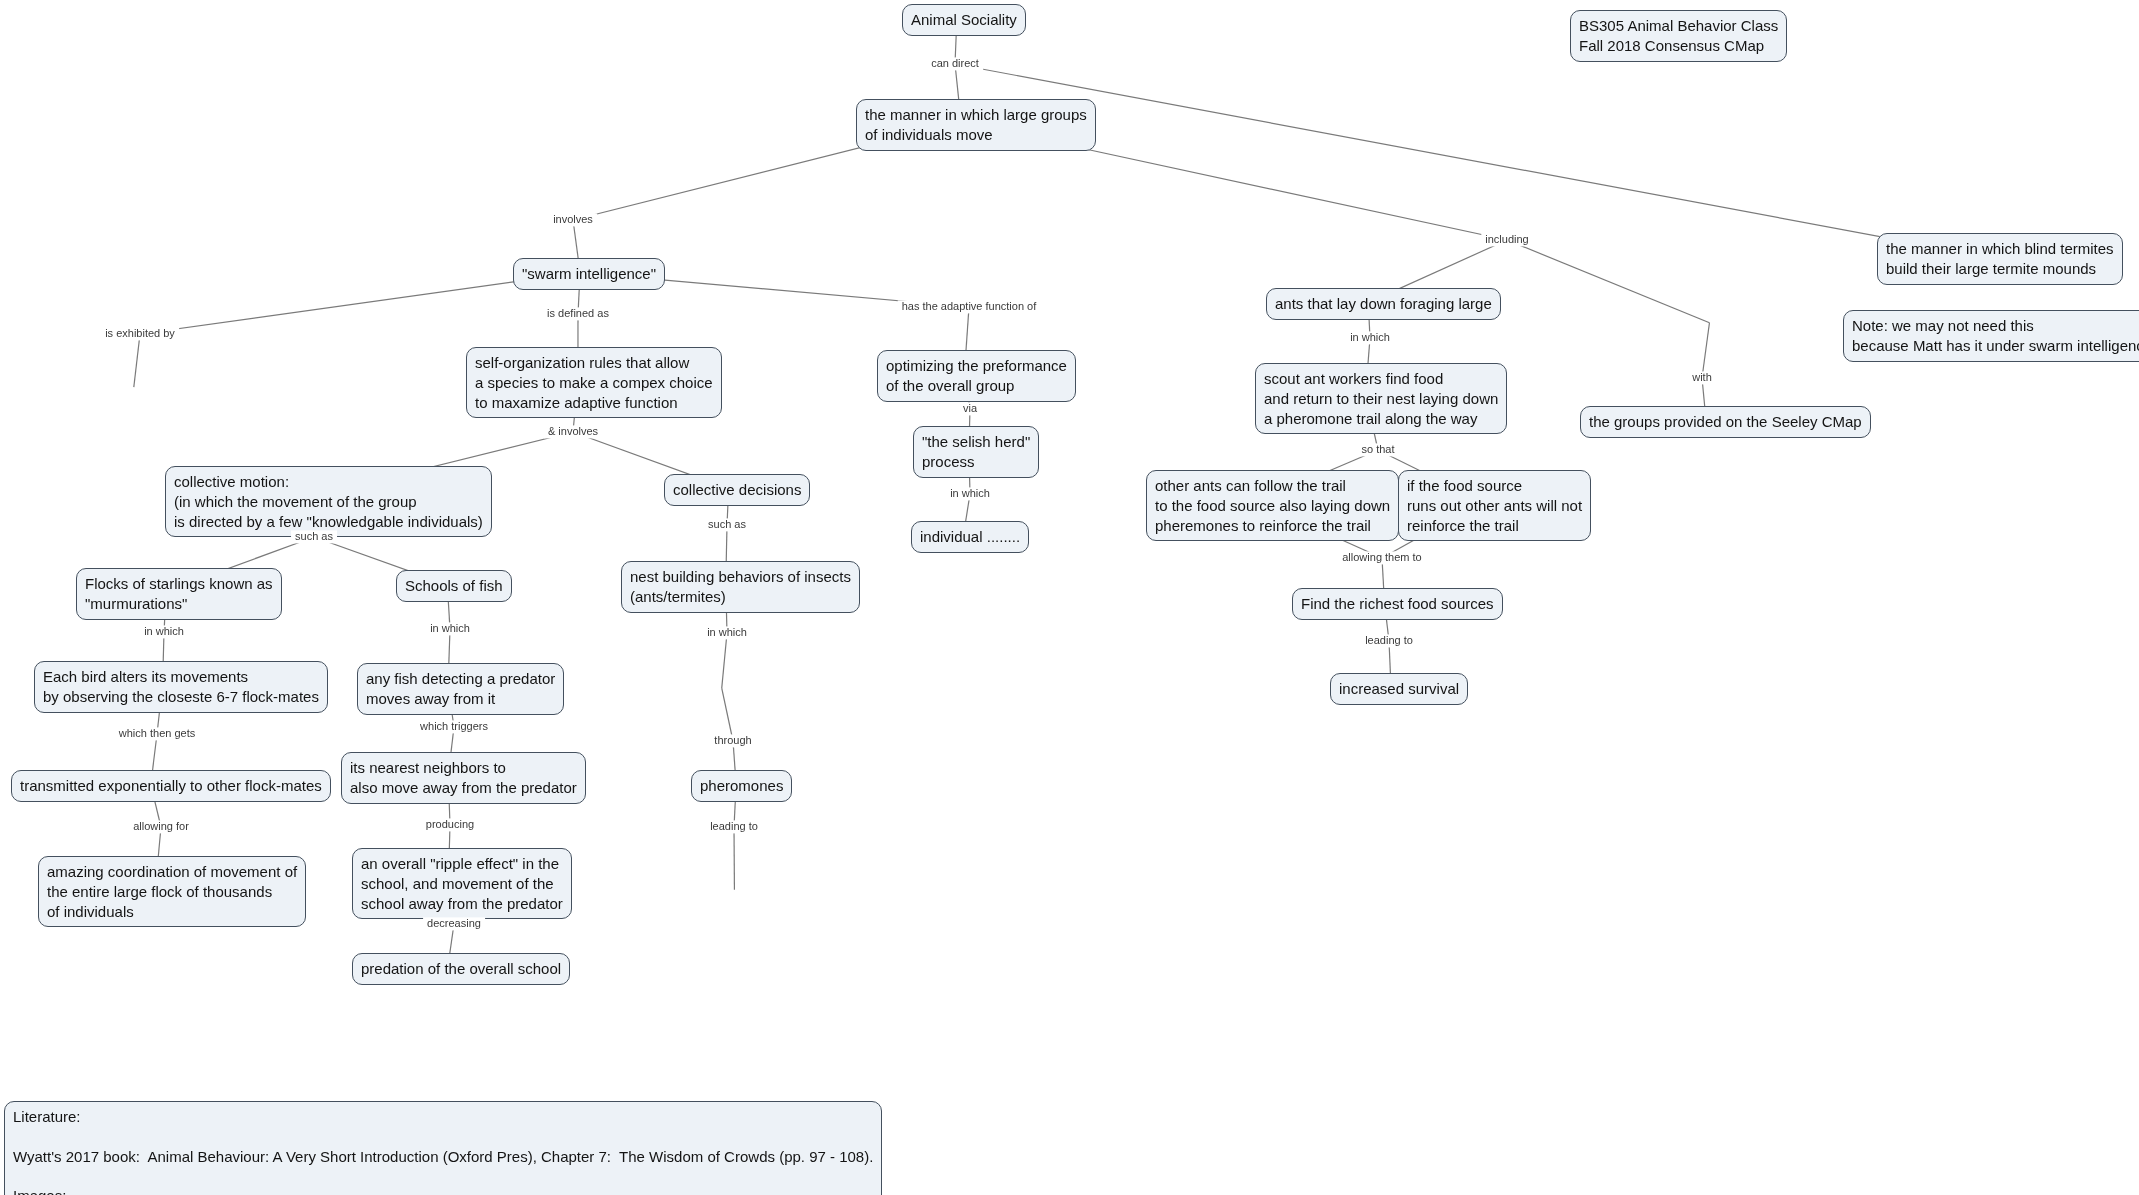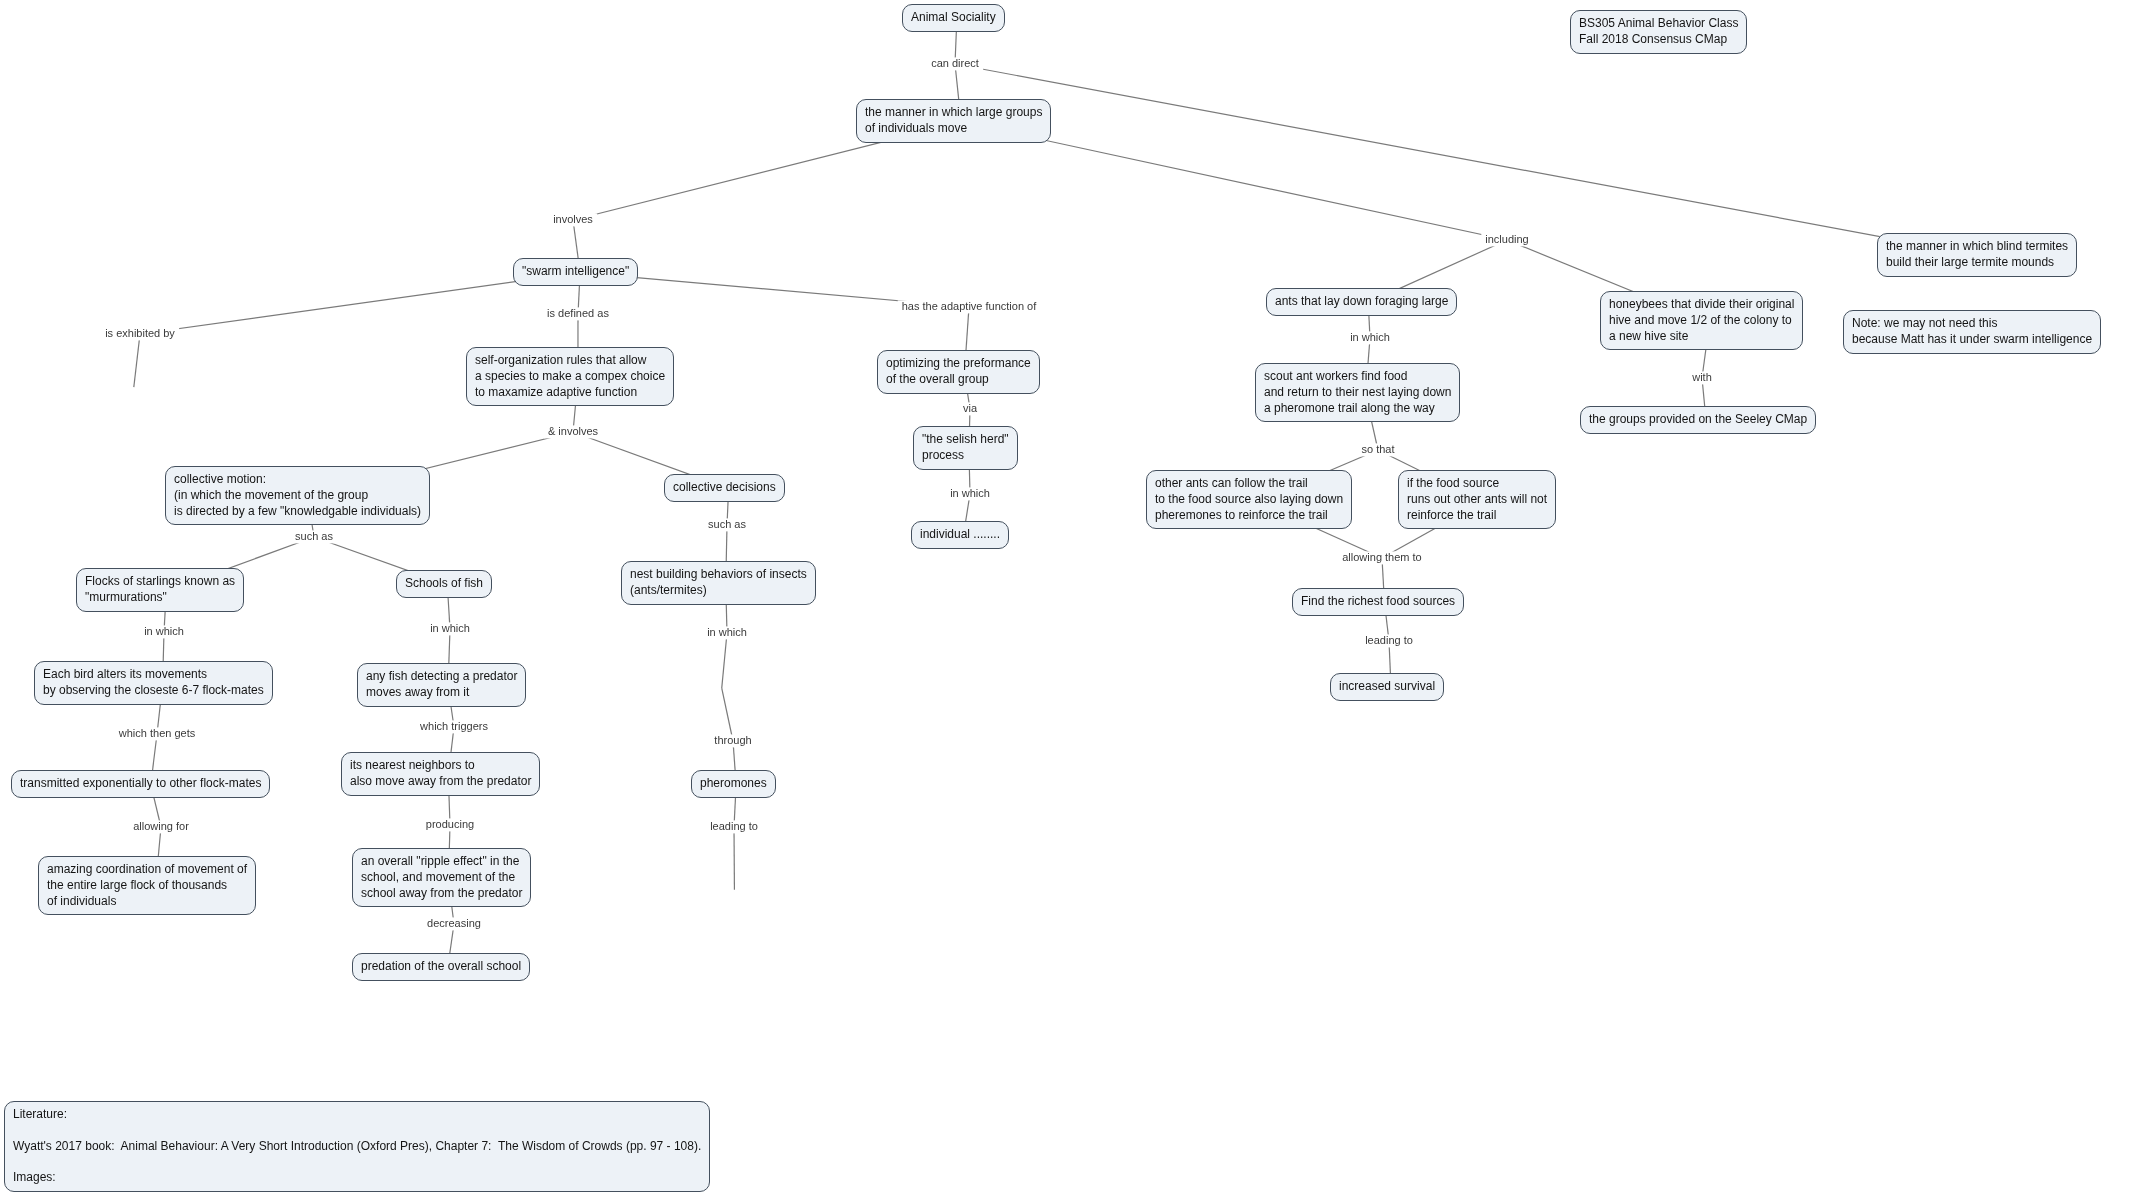--- a/index.html
+++ b/index.html
@@ -16,21 +16,21 @@
   body{font-family:"Liberation Sans",sans-serif;}
   #canvas{position:relative;width:2139px;height:1195px;background:var(--background);overflow:hidden;}
   #edges{position:absolute;left:0;top:0;z-index:0;}
   #edges line{stroke:var(--line-color);stroke-width:1.2px;}
   .node{
     position:absolute;z-index:1;
     background:var(--node-fill);
     border:1px solid var(--node-border);
     border-radius:10px;
     padding:5px 8px;
-    font-size:12px;line-height:1.32;
+    font-size:15px;line-height:1.32;
     color:var(--text-color);
     white-space:pre;
   }
   .link-label{
     position:absolute;z-index:1;
     transform:translate(-50%,-50%);
     background:var(--background);
     padding:0 4px;
     font-size:11px;line-height:1.2;
     color:var(--label-color);
@@ -137,23 +137,20 @@
   <div class="node" id="el-nearest_neighbors" style="left:341px;top:752px">its nearest neighbors to
 also move away from the predator</div>
   <div class="node" id="el-ripple" style="left:352px;top:848px">an overall "ripple effect" in the
 school, and movement of the
 school away from the predator</div>
   <div class="node" id="el-predation" style="left:352px;top:953px">predation of the overall school</div>
   <div class="node" id="el-nest_building" style="left:621px;top:561px">nest building behaviors of insects
 (ants/termites)</div>
   <div class="node" id="el-pheromones" style="left:691px;top:770px">pheromones</div>
   <div class="node" id="el-ants_trails" style="left:1266px;top:288px">ants that lay down foraging large</div>
-  <div class="node" id="el-honeybees" style="left:1600px;top:291px">honeybees that divide their original
-hive and move 1/2 of the colony to
-a new hive site</div>
   <div class="node" id="el-note_matt" style="left:1843px;top:310px">Note: we may not need this
 because Matt has it under swarm intelligence</div>
   <div class="node" id="el-scout_ants" style="left:1255px;top:363px">scout ant workers find food
 and return to their nest laying down
 a pheromone trail along the way</div>
   <div class="node" id="el-other_ants" style="left:1146px;top:470px">other ants can follow the trail
 to the food source also laying down
 pheremones to reinforce the trail</div>
   <div class="node" id="el-food_runs_out" style="left:1398px;top:470px">if the food source
 runs out other ants will not

